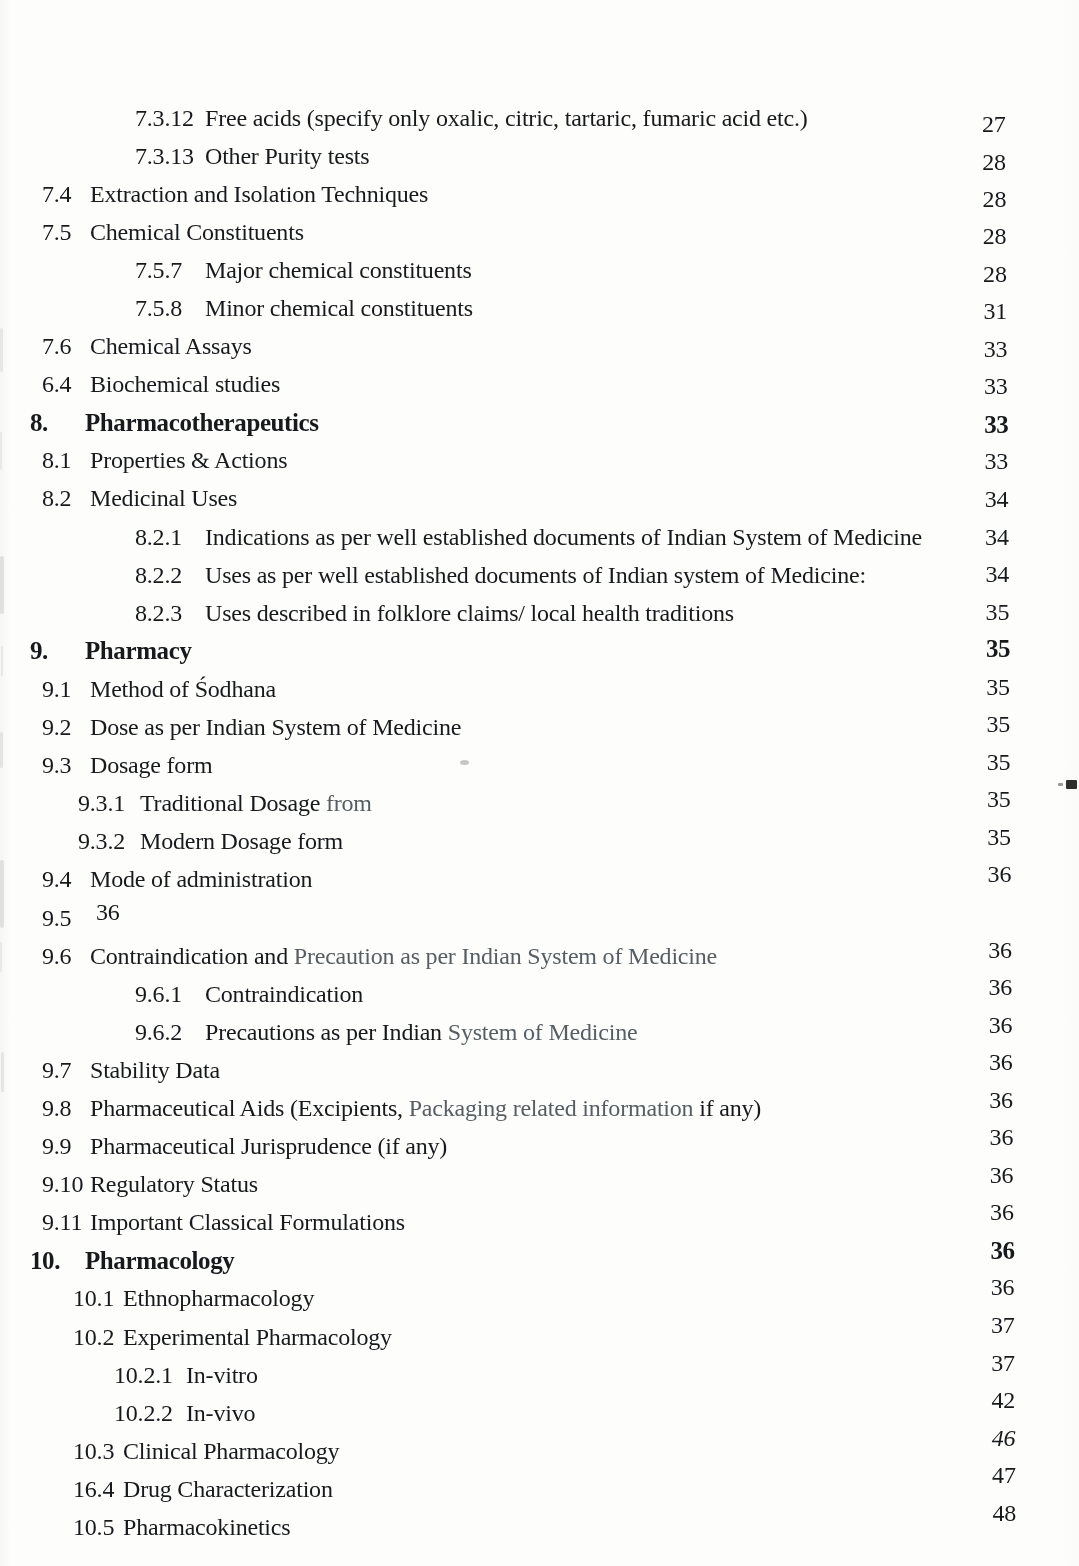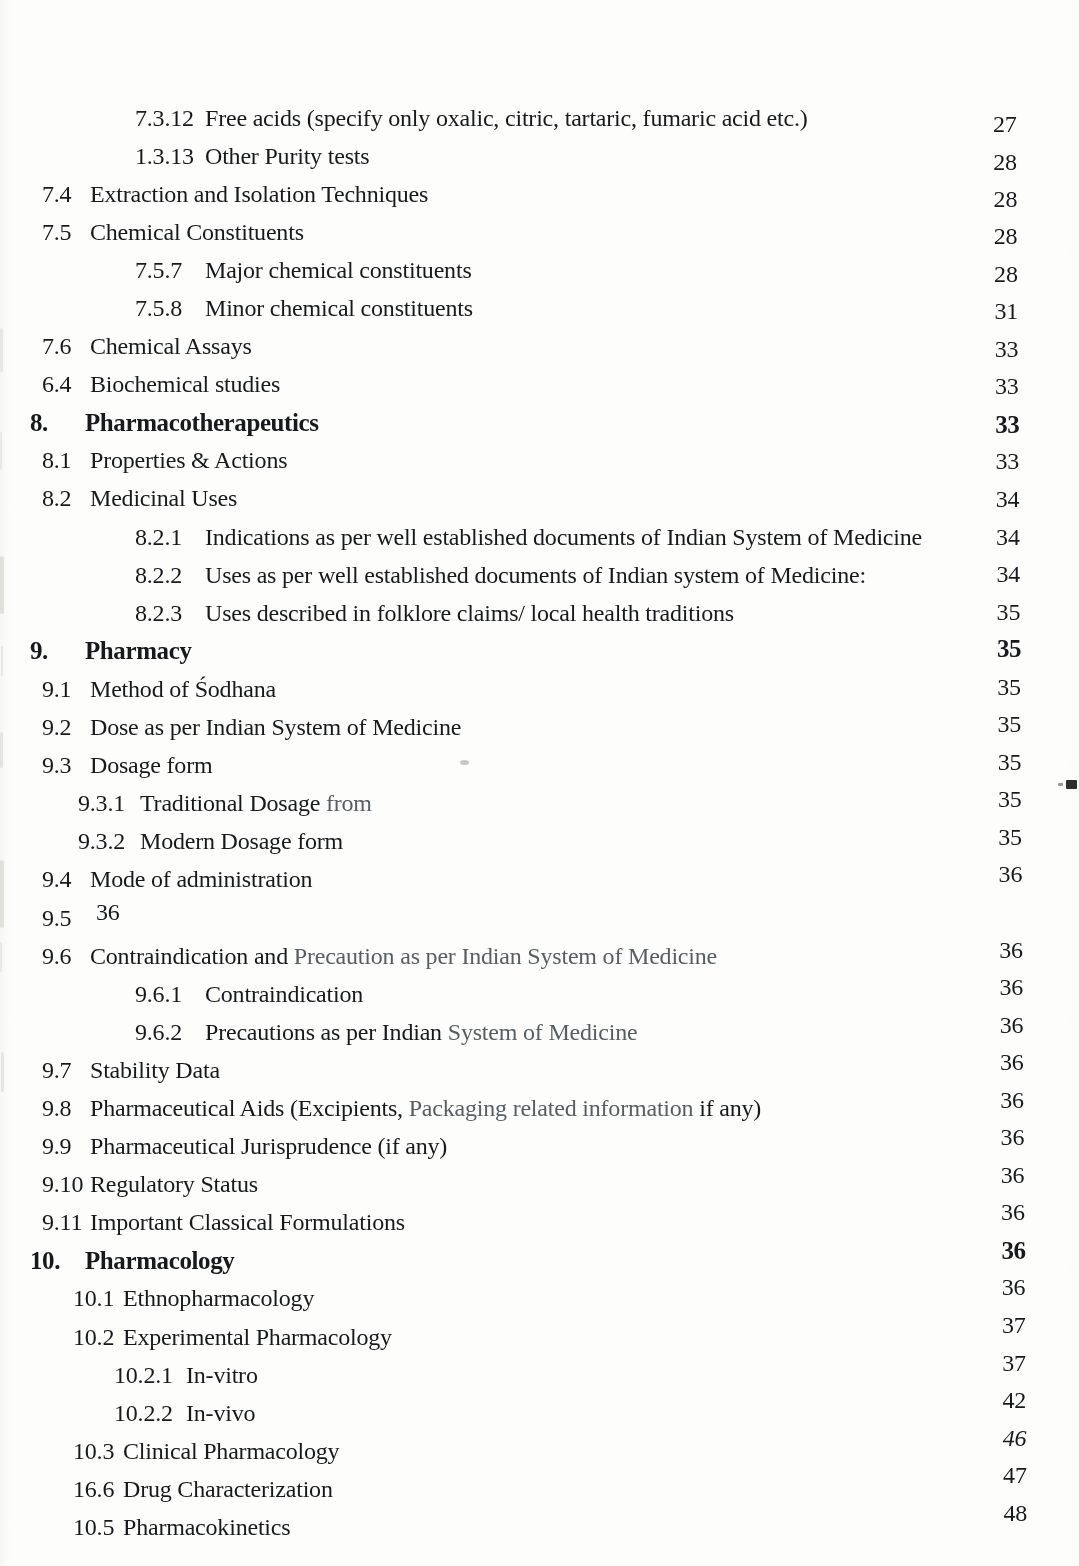--- a/index.html
+++ b/index.html
@@ -15,21 +15,21 @@
     background: linear-gradient(90deg, #f6f6f3 0px, #fdfdfc 10px, #fdfdfc 1060px, #fbfbf8 1079px);
   }
   .toc {
     position: absolute;
     top: 99px; left: 0; right: 0;
   }
   .toc-row {
     display: flex;
     align-items: center;
     height: 38.1px;
-    padding-right: 40px;
+    padding-right: 51px;
     font-size: 24px;
     letter-spacing: -0.2px;
     color: #17191c;
     white-space: nowrap;
   }
   .toc-row .num  { flex: 0 0 auto; }
   .toc-row .title{ flex: 1 1 auto; min-width: 0; white-space: pre-wrap; }
   .toc-row .pg   { flex: 0 0 46px; text-align: left; color: #17191c; }
 
   
@@ -86,21 +86,21 @@
   <div class="artifact edge-mark"></div>
   <div class="artifact edge-mark2"></div>
 
   <div class="toc">
       <div class="toc-row l2">
         <span class="num">7.3.12</span>
         <span class="title"><span class="shade-dark">Free acids (specify only oxalic, citric, tartaric, fumaric acid etc.)</span></span>
         <span class="pg" style="transform: translate(0px, 6px);">27</span>
       </div>
       <div class="toc-row l2">
-        <span class="num">1.3.13</span>
+        <span class="num">7.3.13</span>
         <span class="title"><span class="shade-dark">Other Purity tests</span></span>
         <span class="pg" style="transform: translate(0.3px, 5.5px);">28</span>
       </div>
       <div class="toc-row l1">
         <span class="num">7.4</span>
         <span class="title"><span class="shade-dark">Extraction and Isolation Techniques</span></span>
         <span class="pg" style="transform: translate(0.6px, 4.9px);">28</span>
       </div>
       <div class="toc-row l1">
         <span class="num">7.5</span>
@@ -260,21 +260,21 @@
         <span class="num">10.2.2</span>
         <span class="title"><span class="shade-dark">In-vivo</span></span>
         <span class="pg" style="transform: translate(9.5px, -12.7px);">42</span>
       </div>
       <div class="toc-row l10">
         <span class="num">10.3</span>
         <span class="title"><span class="shade-dark">Clinical Pharmacology</span></span>
         <span class="pg" style="transform: translate(9.8px, -13.3px); font-style: italic;">46</span>
       </div>
       <div class="toc-row l10">
-        <span class="num">16.6</span>
+        <span class="num">16.4</span>
         <span class="title"><span class="shade-dark">Drug Characterization</span></span>
         <span class="pg" style="transform: translate(10.1px, -13.8px);">47</span>
       </div>
       <div class="toc-row l10">
         <span class="num">10.5</span>
         <span class="title"><span class="shade-dark">Pharmacokinetics</span></span>
         <span class="pg" style="transform: translate(10.4px, -14.4px);">48</span>
       </div>
     </div>
 </div>

